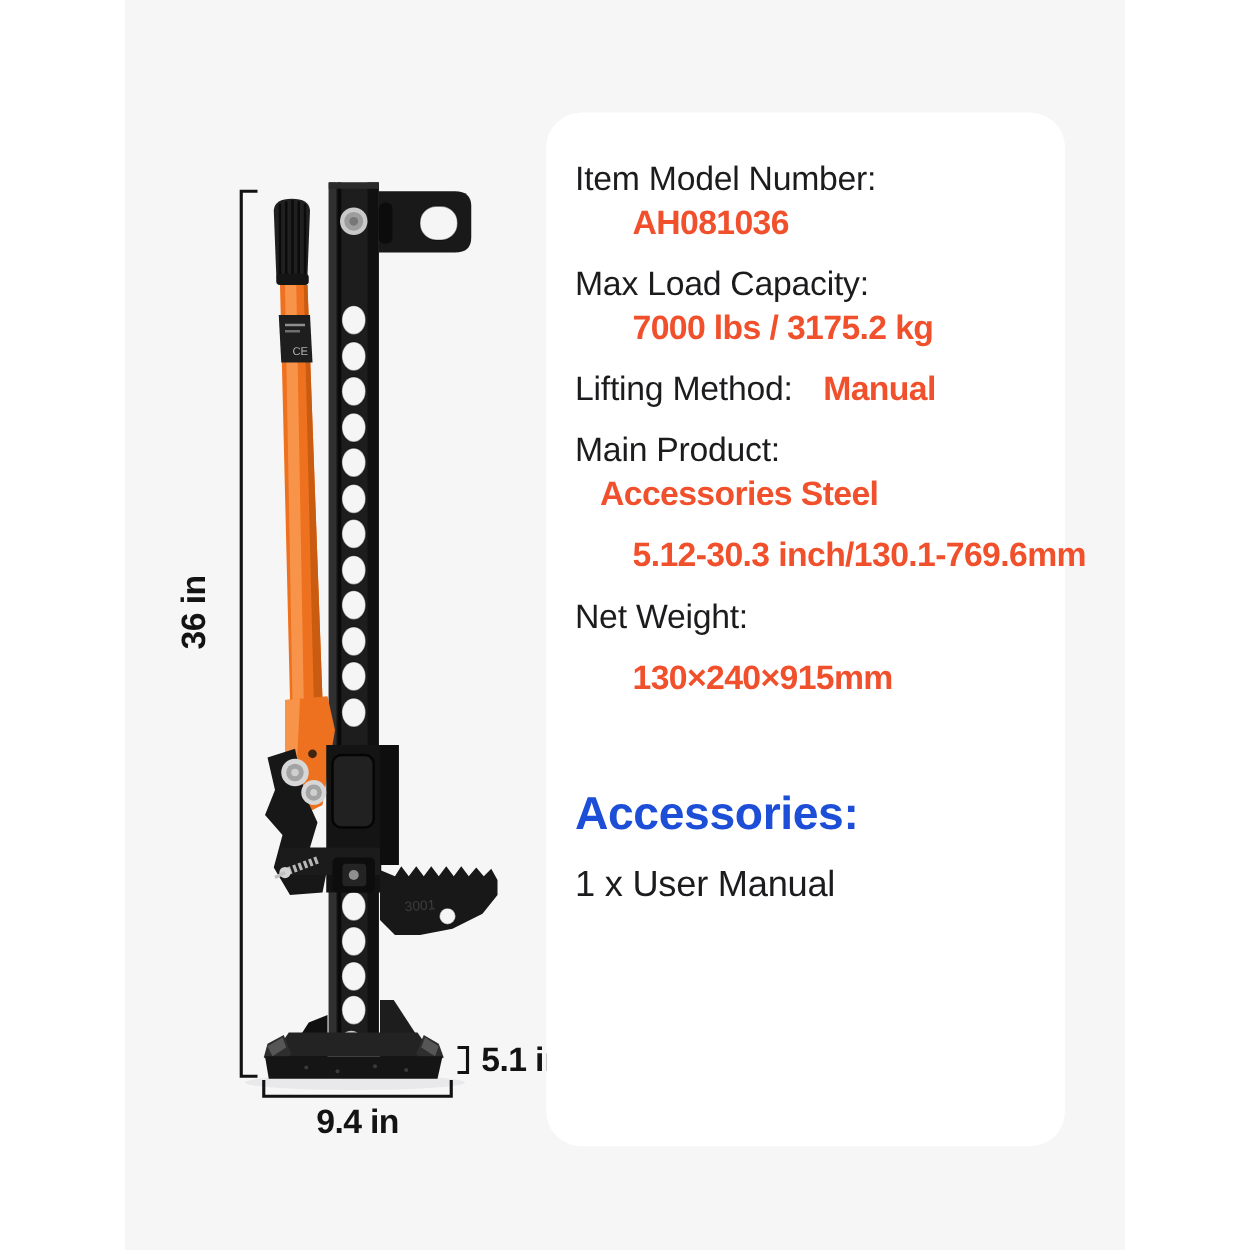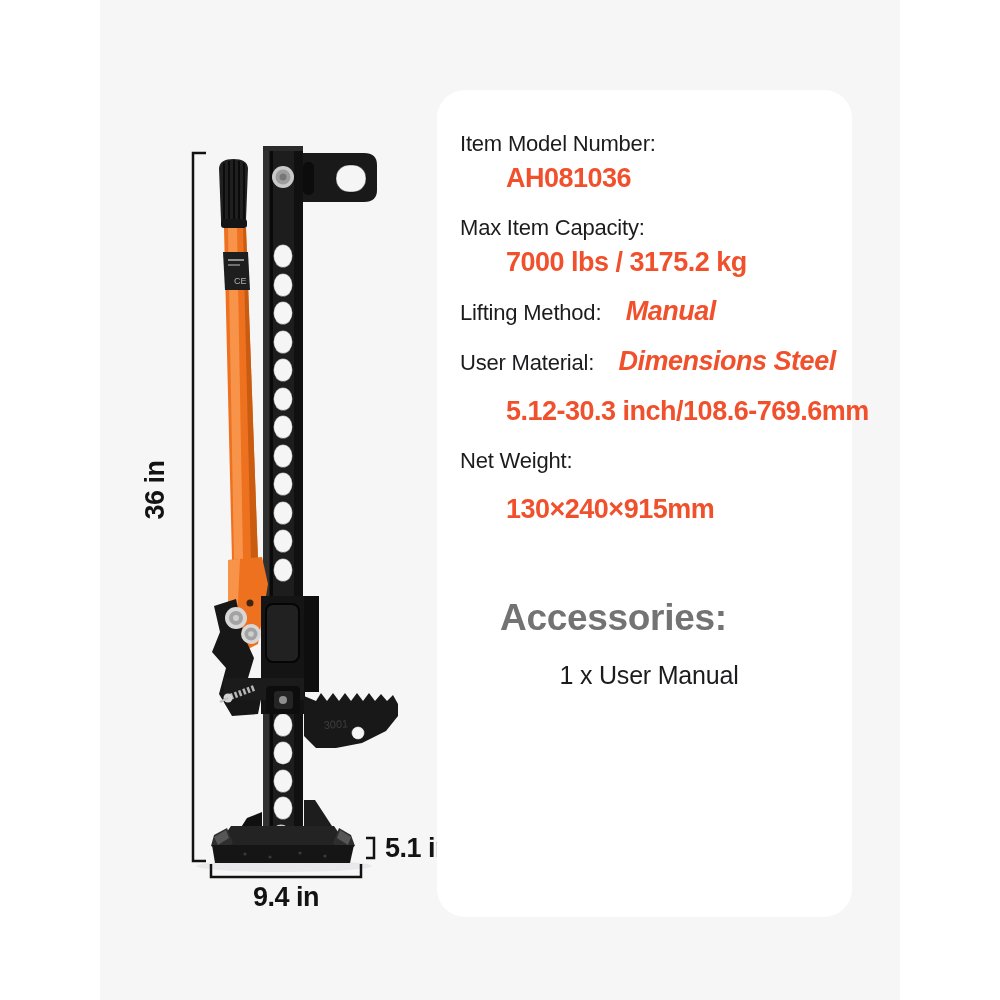--- a/index.html
+++ b/index.html
@@ -13,37 +13,36 @@
     background:#f6f6f7;
   }
   .jack-svg{position:absolute;left:0;top:0;width:1000px;height:1000px;}
   .spec-card{
     position:absolute;left:437px;top:90px;width:415px;height:827px;
     background:#ffffff;border-radius:28px;box-sizing:border-box;
     padding:36px 14px 0 23px;
   }
   .spec-block{margin-bottom:14px;}
   .spec-label{
-    font-size:22px;line-height:35px;color:#1c1c1e;letter-spacing:-0.2px;
+    font-size:27px;line-height:35px;color:#1c1c1e;letter-spacing:-0.2px;
   }
   .spec-value{
     font-size:27px;line-height:35px;font-weight:bold;color:#f1502c;
     letter-spacing:-0.5px;white-space:nowrap;margin-left:46px;
   }
   .spec-block.inline .spec-label,
   .spec-block.inline .spec-value{display:inline;}
-  .spec-block.inline .spec-value{margin-left:20px;font-style:italic;}
+  .spec-block.inline .spec-value{margin-left:20px;}
   .accessories-heading{
     margin-top:70px;font-size:37px;line-height:42px;font-weight:bold;
-    color:#737373;letter-spacing:-0.3px;margin-left:40px;
+    color:#1d4ed8;letter-spacing:-0.3px;
   }
   .accessory-item{
-    margin-top:21px;font-size:25px;line-height:30px;color:#1c1c1e;
+    margin-top:21px;font-size:29px;line-height:30px;color:#1c1c1e;
     letter-spacing:-0.2px;
-    text-align:center;
   }
   .dim-text{
     font-family:"Liberation Sans",sans-serif;font-size:27px;font-weight:600;
     fill:#131313;letter-spacing:-0.5px;
   }
 </style>
 </head>
 <body>
 
 <div class="page">
@@ -197,36 +196,36 @@
   </svg>
 
   <div class="spec-card">
 
     <div class="spec-block">
       <div class="spec-label">Item Model Number:</div>
       <div class="spec-value">AH081036</div>
     </div>
 
     <div class="spec-block">
-      <div class="spec-label">Max Item Capacity:</div>
+      <div class="spec-label">Max Load Capacity:</div>
       <div class="spec-value">7000 lbs / 3175.2 kg</div>
     </div>
 
     <div class="spec-block inline">
       <span class="spec-label">Lifting Method:</span>
       <span class="spec-value">Manual</span>
     </div>
 
     <div class="spec-block inline">
-      <span class="spec-label">User Material:</span>
-      <span class="spec-value">Dimensions Steel</span>
-    </div>
-
-    <div class="spec-block">
-      <div class="spec-value">5.12-30.3 inch/108.6-769.6mm</div>
+      <span class="spec-label">Main Product:</span>
+      <span class="spec-value">Accessories Steel</span>
+    </div>
+
+    <div class="spec-block">
+      <div class="spec-value">5.12-30.3 inch/130.1-769.6mm</div>
     </div>
 
     <div class="spec-block">
       <div class="spec-label">Net Weight:</div>
     </div>
 
     <div class="spec-block">
       <div class="spec-value">130×240×915mm</div>
     </div>
 

